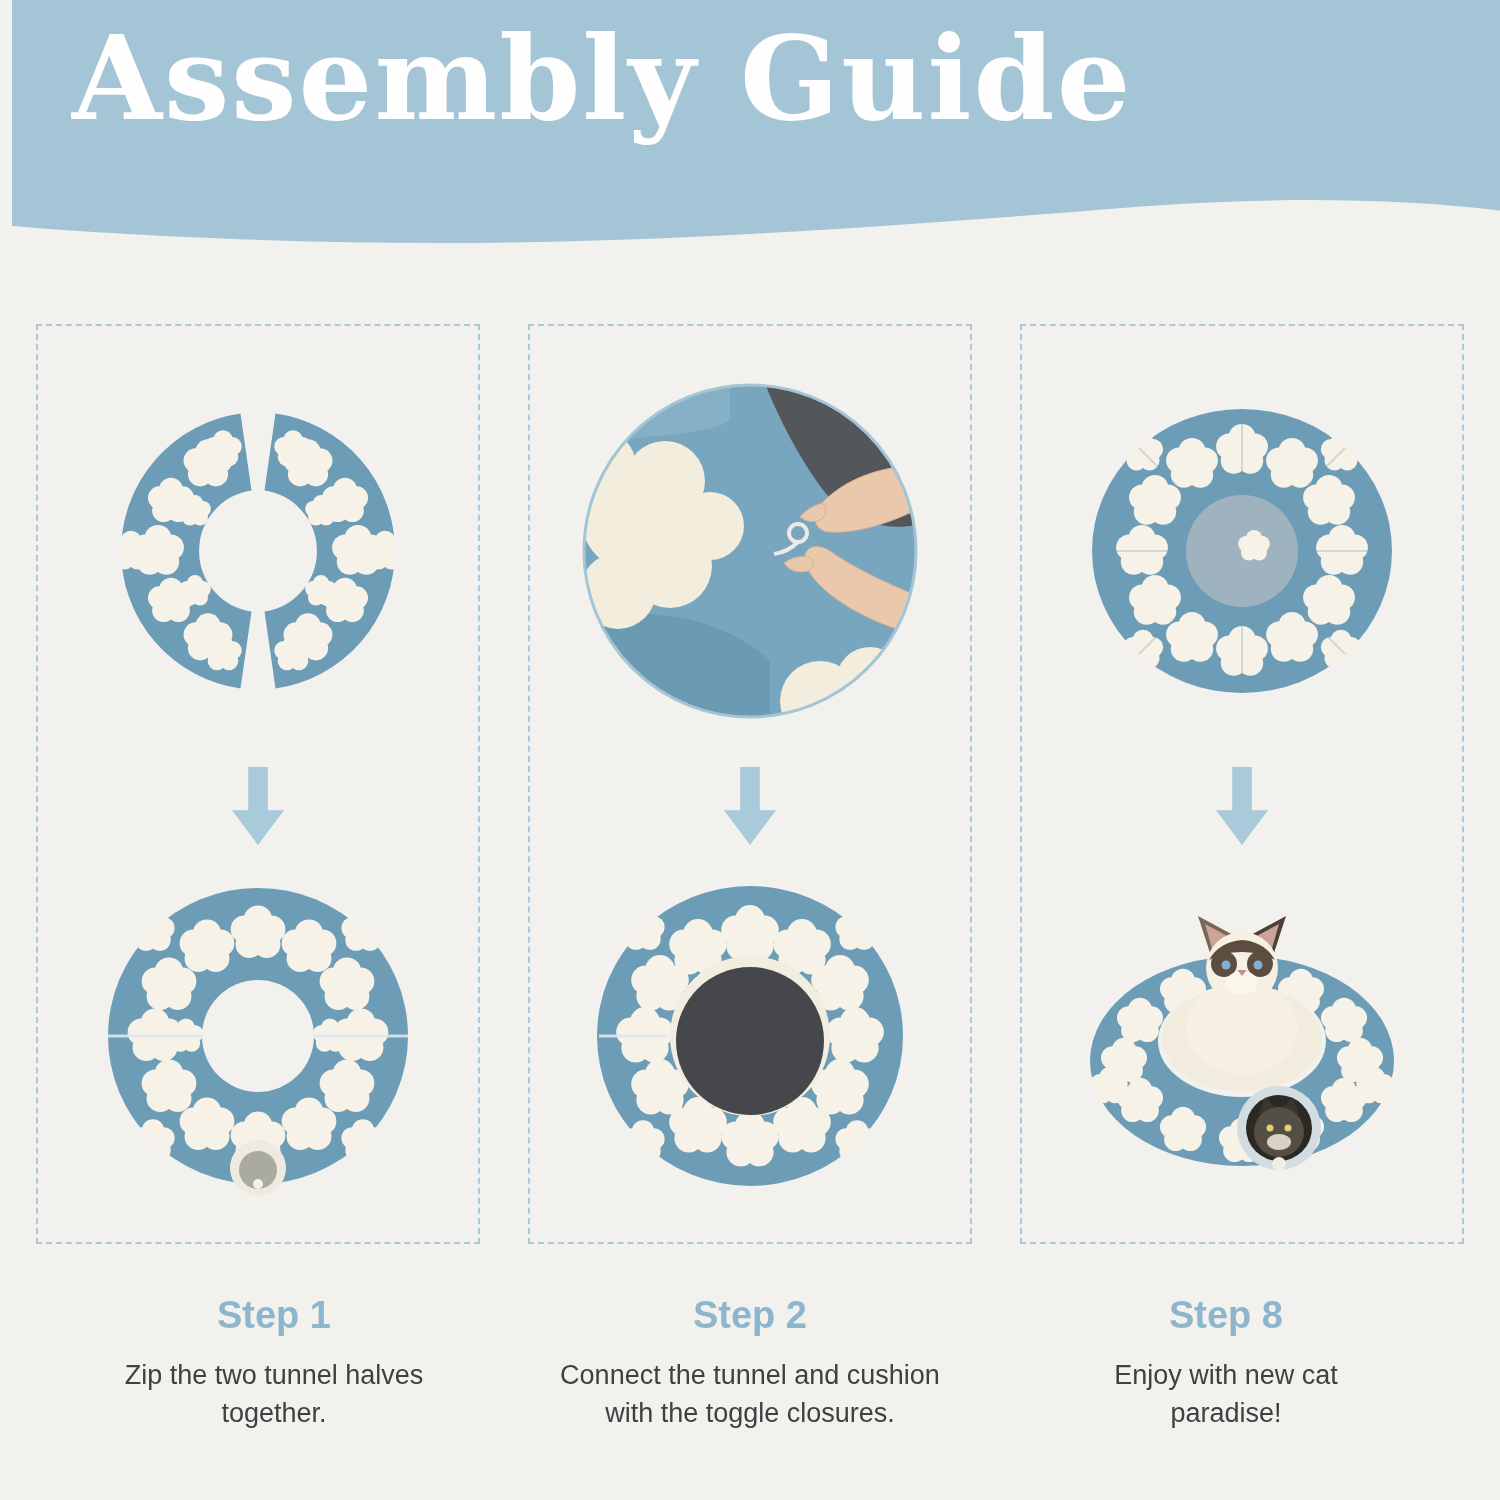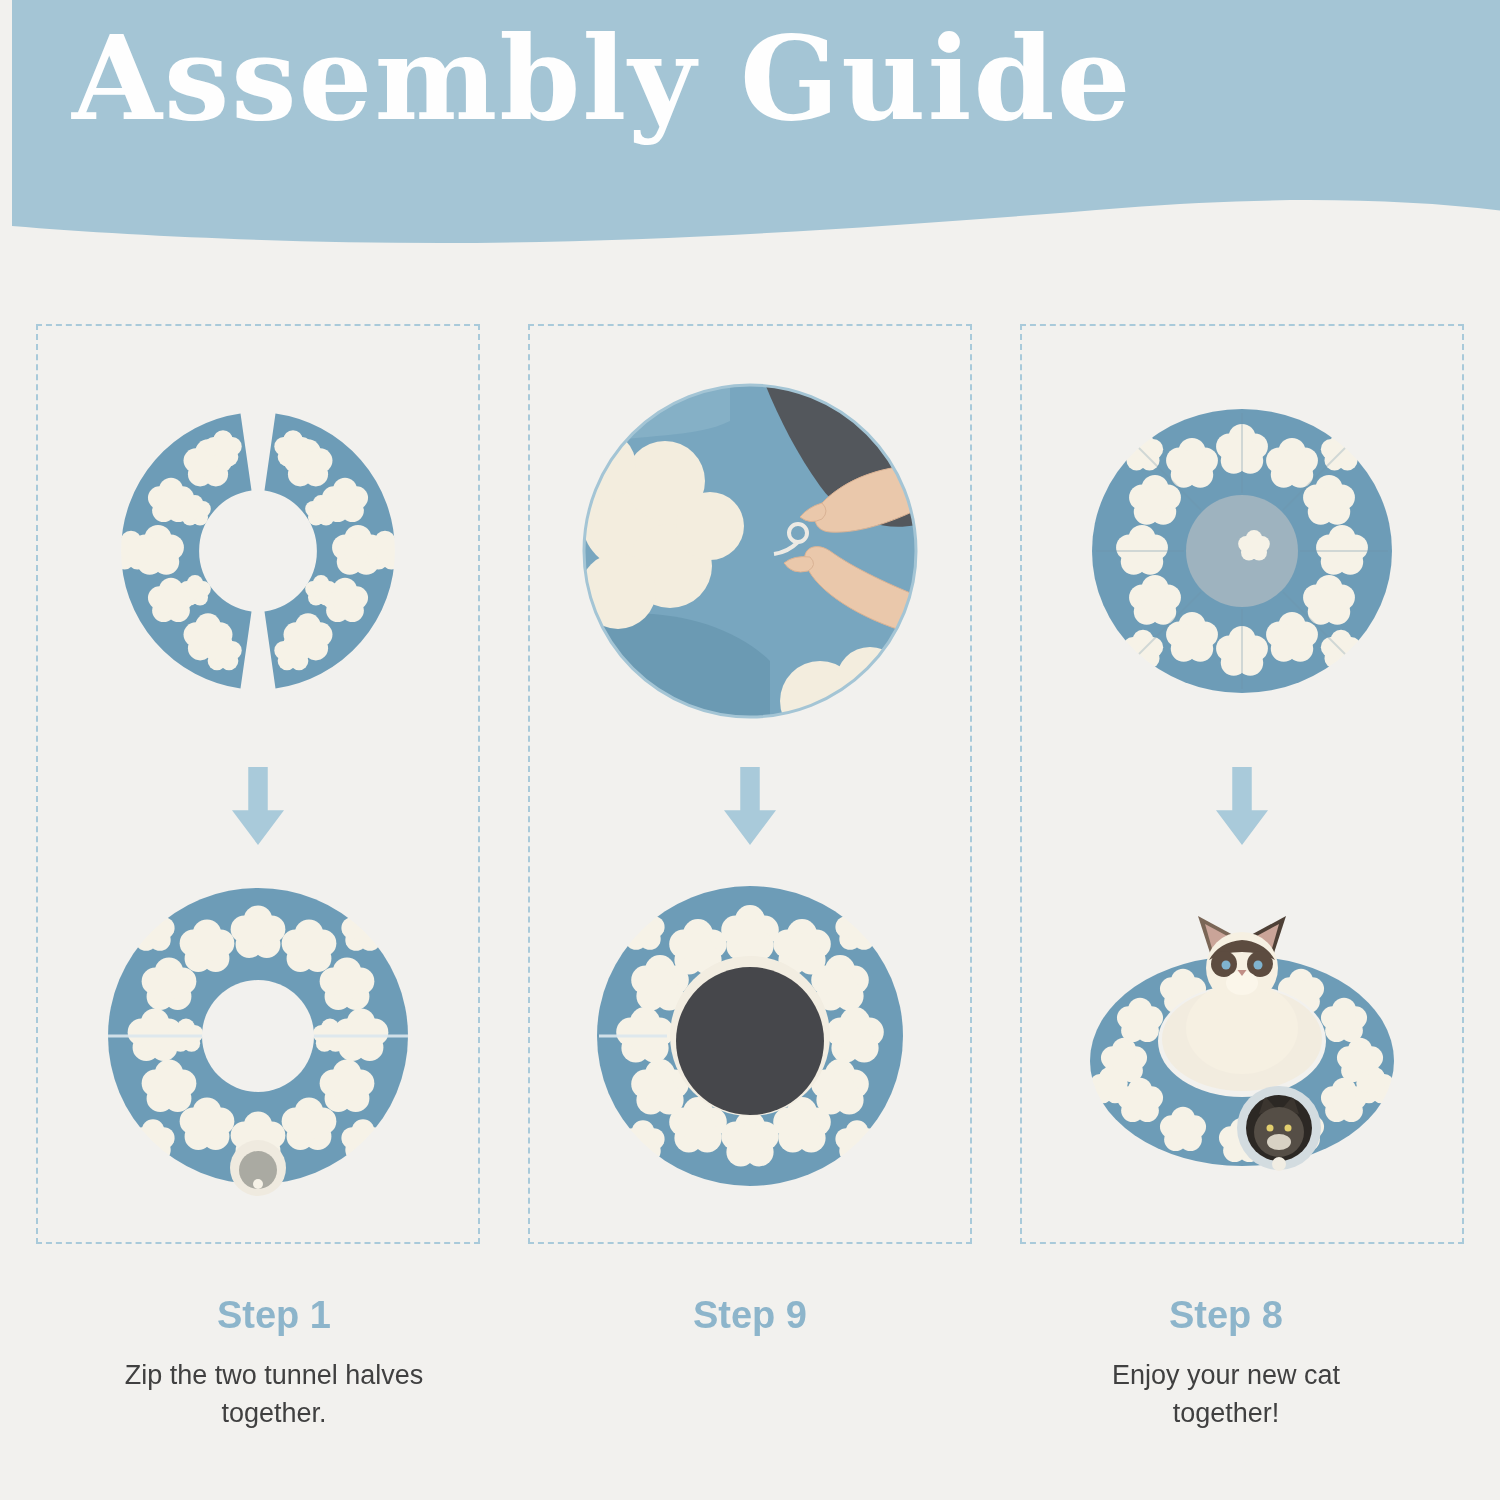--- a/index.html
+++ b/index.html
@@ -326,21 +326,22 @@
     </div>
 
   </div>
 
   <div class="captions-row">
     <div class="caption">
       <h3 class="step-label">Step 1</h3>
       <p class="step-desc d1">Zip the two tunnel halves together.</p>
     </div>
     <div class="caption">
-      <h3 class="step-label">Step 9</h3>
+      <h3 class="step-label">Step 2</h3>
+      <p class="step-desc d2">Connect the tunnel and cushion with the toggle closures.</p>
     </div>
     <div class="caption">
       <h3 class="step-label">Step 8</h3>
-      <p class="step-desc d3">Enjoy your new cat together!</p>
+      <p class="step-desc d3">Enjoy with new cat paradise!</p>
     </div>
   </div>
 
 </div>
 
 </body></html>

